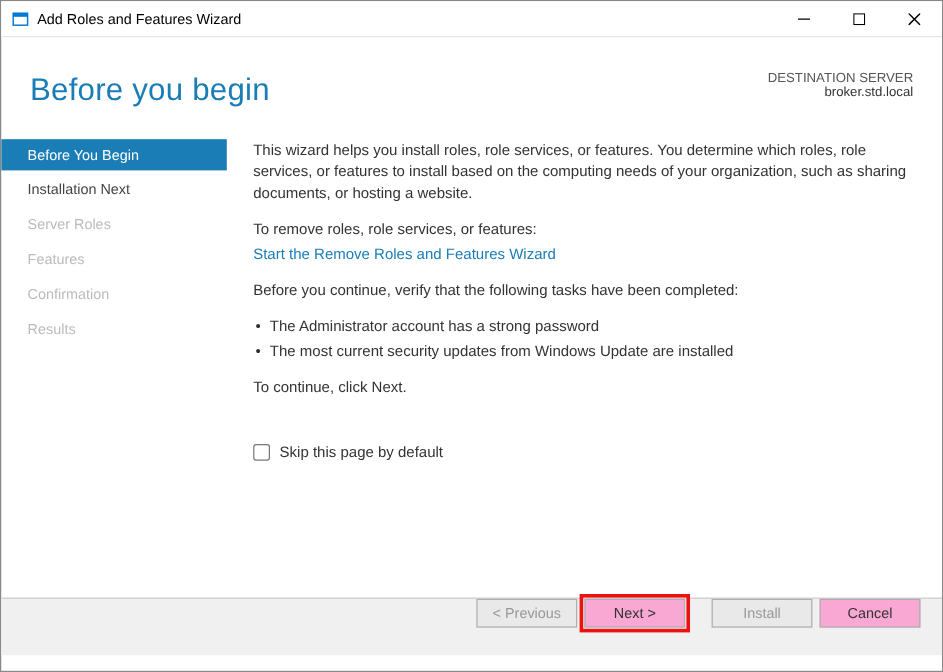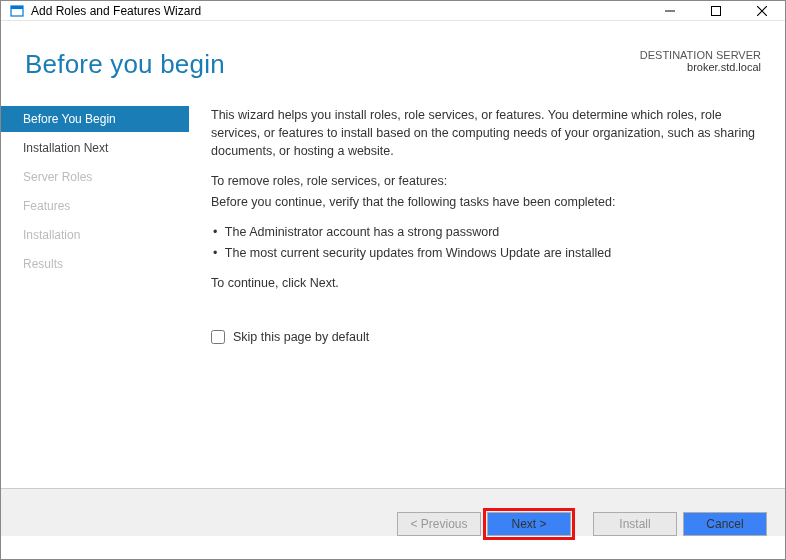--- a/index.html
+++ b/index.html
@@ -8,21 +8,21 @@
     font-size: 12px;
     background: #fff;
     width: 786px;
     height: 560px;
     overflow: hidden;
     border: 1px solid #888;
   }
   .titlebar {
     display: flex;
     align-items: center;
-    height: 20px;
+    height: 30px;
     padding-left: 8px;
     background: #fff;
     border-bottom: 1px solid #e5e5e5;
   }
   .titlebar .icon {
     width: 16px; height: 16px;
     display: inline-flex; align-items: center; justify-content: center;
     margin-right: 6px;
     color: #0078d7;
   }
@@ -100,29 +100,29 @@
     margin-top: 36px;
     gap: 8px;
   }
   .skip input[type=checkbox] { width: 14px; height: 14px; }
 
   .footer {
     height: 48px;
     border-top: 1px solid #ccc;
     background: #f0f0f0;
     display: flex;
-    align-items: flex-end;
+    align-items: flex-start;
     justify-content: flex-end;
     padding-right: 18px;
     gap: 6px;
   }
   .btn {
     min-width: 84px;
     height: 24px;
-    background: #3b82f6;
+    background: #f9a8d4;
     border: 1px solid #adadad;
     font-size: 12px;
     color: #333;
     cursor: pointer;
     padding: 0 10px;
   }
   .btn:disabled {
     color: #999;
     background: #e9e9e9;
     cursor: default;
@@ -171,27 +171,28 @@
     <div class="val">broker.std.local</div>
   </div>
 </div>
 
 <div class="main">
   <div class="sidebar">
     <div class="item active">Before You Begin</div>
     <div class="item">Installation Next</div>
     <div class="item disabled">Server Roles</div>
     <div class="item disabled">Features</div>
-    <div class="item disabled">Installation</div>
+    <div class="item disabled">Confirmation</div>
     <div class="item disabled">Results</div>
   </div>
 
   <div class="content">
     <p>This wizard helps you install roles, role services, or features. You determine which roles, role services, or features to install based on the computing needs of your organization, such as sharing documents, or hosting a website.</p>
     <p style="margin-bottom:2px">To remove roles, role services, or features:</p>
+    <p><a>Start the Remove Roles and Features Wizard</a></p>
     <p>Before you continue, verify that the following tasks have been completed:</p>
     <ul>
       <li>The Administrator account has a strong password</li>
       <li>The most current security updates from Windows Update are installed</li>
     </ul>
     <p>To continue, click Next.</p>
 
     <div class="skip">
       <input type="checkbox" style="">
       <span>Skip this page by default</span>

